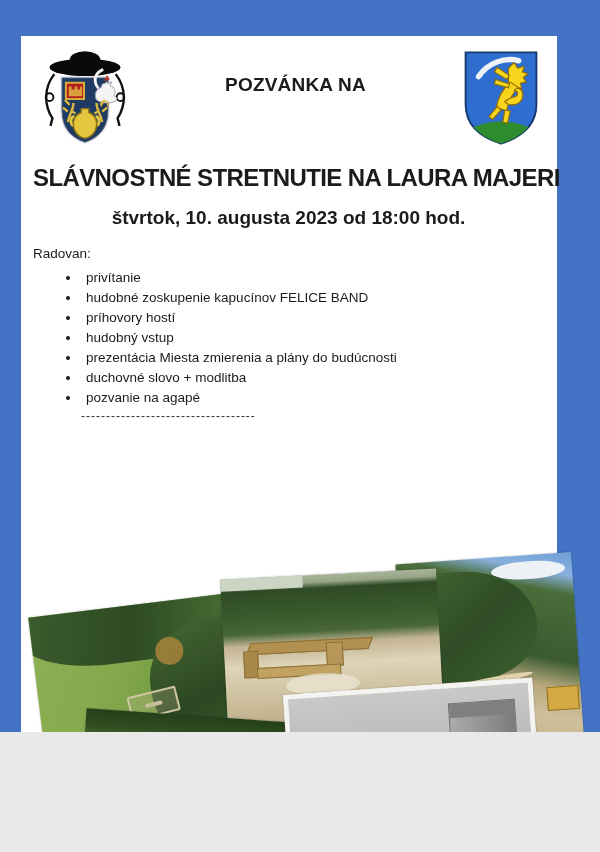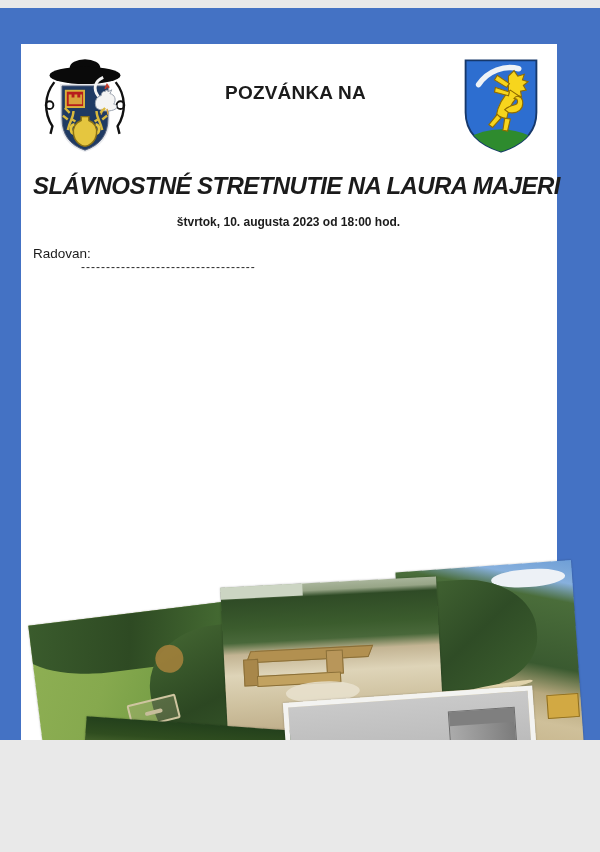--- a/index.html
+++ b/index.html
@@ -1,39 +1,39 @@
 <!DOCTYPE html>
 <html><head>
 <meta charset="utf-8">
 <style>
   html,body{margin:0;padding:0;background:#e9e9e9;}
   .page{
     position:relative;width:600px;height:732px;background:#ffffff;overflow:hidden;
-    font-family:"Liberation Sans",sans-serif;color:#1b1b1b;margin:8px auto;
+    font-family:"Liberation Sans",sans-serif;color:#1b1b1b;margin:0 auto;
   }
   
   .frame{position:absolute;background:#4472C4;z-index:1;}
   .frame-top{left:0;top:0;width:600px;height:36px;}
   .frame-left{left:0;top:0;width:21px;height:852px;}
   .frame-right{left:557px;top:0;width:43px;height:852px;}
   .frame-bottom{left:0;top:812px;width:600px;height:40px;}
 
   
   .content{position:absolute;left:21px;top:36px;width:536px;z-index:6;
     padding:0 13px 0 12px;box-sizing:border-box;}
   .header-row{display:flex;align-items:flex-start;margin-top:9px;}
   .crest-left{flex:0 0 auto;margin-left:6px;}
   .crest-right{flex:0 0 auto;margin-top:3px;margin-right:2px;}
   .kicker{flex:1 1 auto;text-align:center;font-weight:bold;font-size:19px;
     letter-spacing:.2px;margin-top:29px;}
   .title{margin-top:5px;text-align:center;font-weight:bold;font-size:24px;
-    letter-spacing:-.6px;white-space:nowrap;font-style:italic;}
+    letter-spacing:-.6px;white-space:nowrap;}
   .para{font-size:13.5px;line-height:1.42;text-align:justify;margin:0;}
   .intro{margin-top:28px;}
-  .datetime{margin-top:15px;text-align:center;font-weight:bold;font-size:12px;}
+  .datetime{margin-top:15px;text-align:center;font-weight:bold;font-size:19px;}
   .program-label{margin-top:17px;font-size:13.5px;}
   ul.program{margin:9px 0 0 0;padding:0 0 0 48px;font-size:13.5px;line-height:1.22;}
   ul.program li{margin-bottom:3.5px;padding-left:5px;}
   .divider{margin:0 0 0 48px;font-size:12px;letter-spacing:1px;color:#2a2a2a;
     line-height:1;}
   .guests{margin-top:6px;}
   .refreshments{margin-top:9px;}
 
   
   .photo{position:absolute;overflow:hidden;box-shadow:0 0 2px rgba(0,0,0,.3);}
@@ -208,19 +208,28 @@
       </div>
     </div>
 
     <div class="title">SLÁVNOSTNÉ STRETNUTIE NA LAURA MAJERI</div>
 
 
     <div class="datetime">štvrtok, 10. augusta 2023 od 18:00 hod.</div>
 
     <div class="program-label">Radovan:</div>
 
+    <ul class="program">
+      <li>privítanie</li>
+      <li>hudobné zoskupenie kapucínov FELICE BAND</li>
+      <li>príhovory hostí</li>
+      <li>hudobný vstup</li>
+      <li>prezentácia Miesta zmierenia a plány do budúcnosti</li>
+      <li>duchovné slovo + modlitba</li>
+      <li>pozvanie na agapé</li>
+    </ul>
 
     <div class="divider">-----------------------------------</div>
 
 
 
   </div>
 </div>
 
 </body></html>

